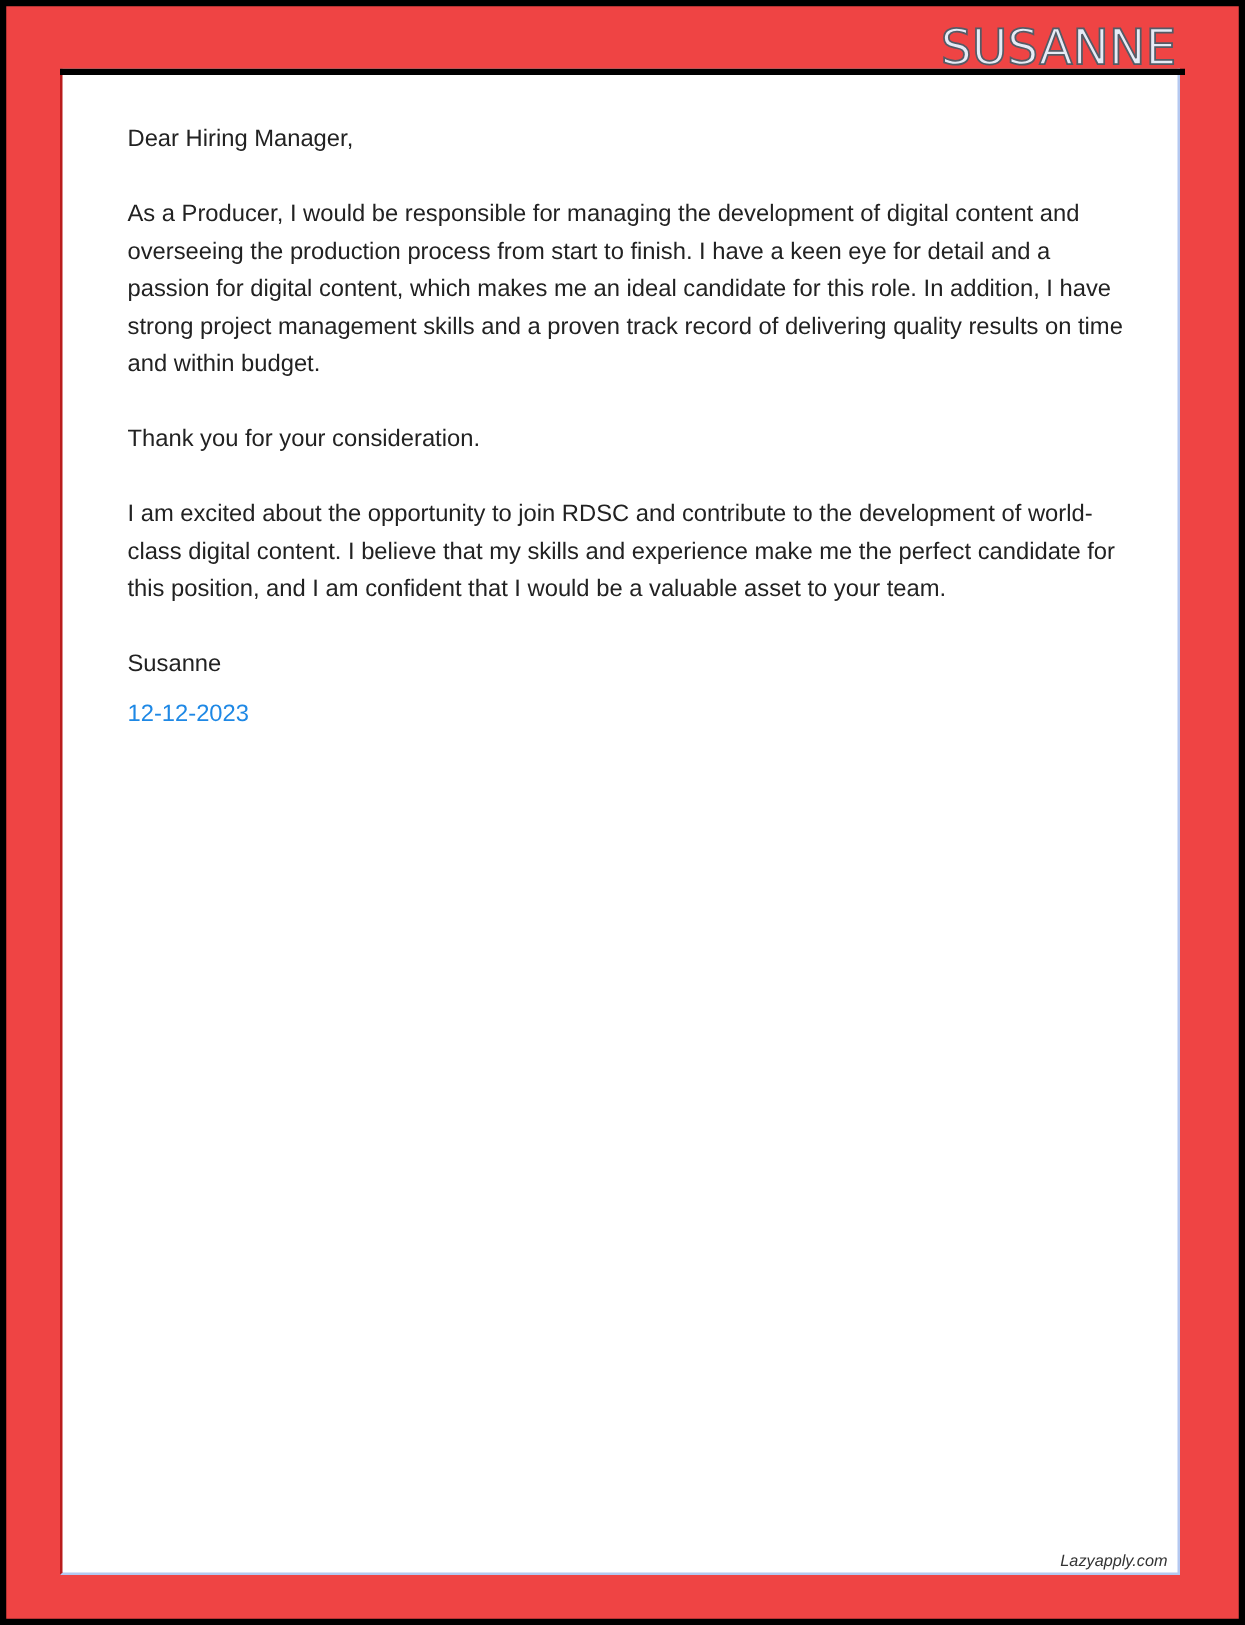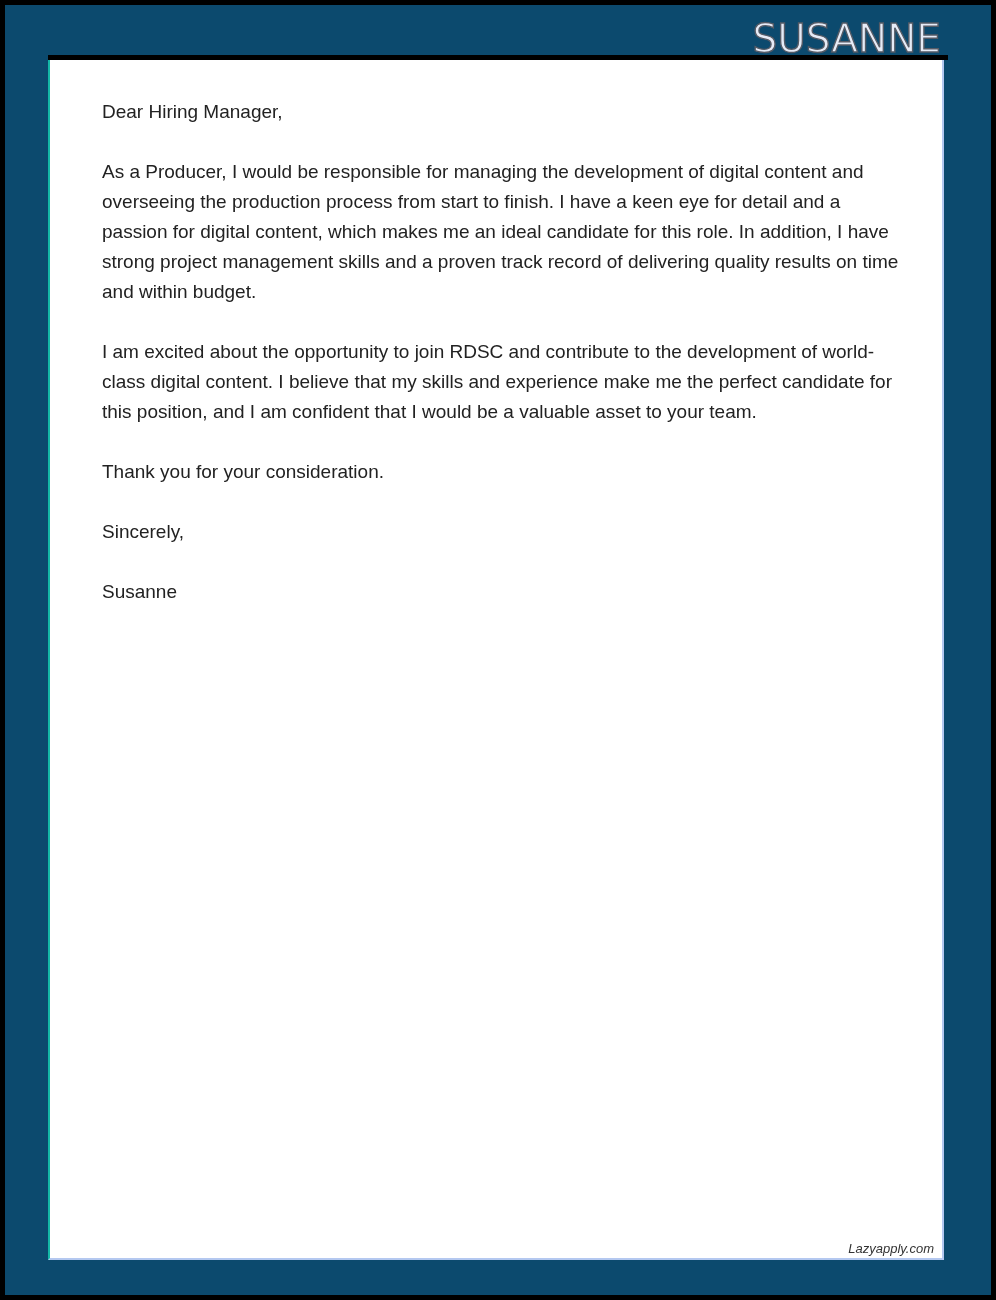--- a/index.html
+++ b/index.html
@@ -6,39 +6,39 @@
     body {
       width: 996px; height: 1300px;
       background: #000;
       position: relative;
       overflow: hidden;
     }
     .frame {
       position: absolute;
       left: 5px; top: 5px;
       width: 986px; height: 1290px;
-      background: #0c4a6e;
+      background: #ef4444;
     }
     .name {
       position: absolute;
       right: 50px; top: 11px;
       font-family: "DejaVu Sans", sans-serif;
       font-size: 39px;
       line-height: 46px;
       color: #e6ebf6;
       -webkit-text-stroke: 1.4px #555b66;
       letter-spacing: 0px;
       font-weight: normal;
     }
     .page {
       position: absolute;
       left: 43px; top: 50px;
       width: 896px; height: 1205px;
       background: #ffffff;
-      border-left: 2px solid #14b8a6;
+      border-left: 2px solid #b91c1c;
       border-right: 2px solid #b4c8f0;
       border-bottom: 2px solid #b4c8f0;
       box-sizing: border-box;
     }
     .topbar {
       position: absolute;
       left: 43px; top: 50px;
       width: 900px; height: 5px;
       background: #000;
     }
@@ -65,21 +65,21 @@
   </style>
 </head>
 <body>
 
 <div class="frame">
   <div class="name">SUSANNE</div>
   <div class="page">
     <div class="body-text">
       <p>Dear Hiring Manager,</p>
       <p>As a Producer, I would be responsible for managing the development of digital content and overseeing the production process from start to finish. I have a keen eye for detail and a passion for digital content, which makes me an ideal candidate for this role. In addition, I have strong project management skills and a proven track record of delivering quality results on time and within budget.</p>
+      <p>Thank you for your consideration.</p>
       <p>I am excited about the opportunity to join RDSC and contribute to the development of world-class digital content. I believe that my skills and experience make me the perfect candidate for this position, and I am confident that I would be a valuable asset to your team.</p>
-      <p>Thank you for your consideration.</p>
-      <p>Sincerely,</p>
       <p class="sig">Susanne</p>
+      <p class="date">12-12-2023</p>
     </div>
     <div class="footer">Lazyapply.com</div>
   </div>
   <div class="topbar"></div>
 </div>
 
 </body></html>

